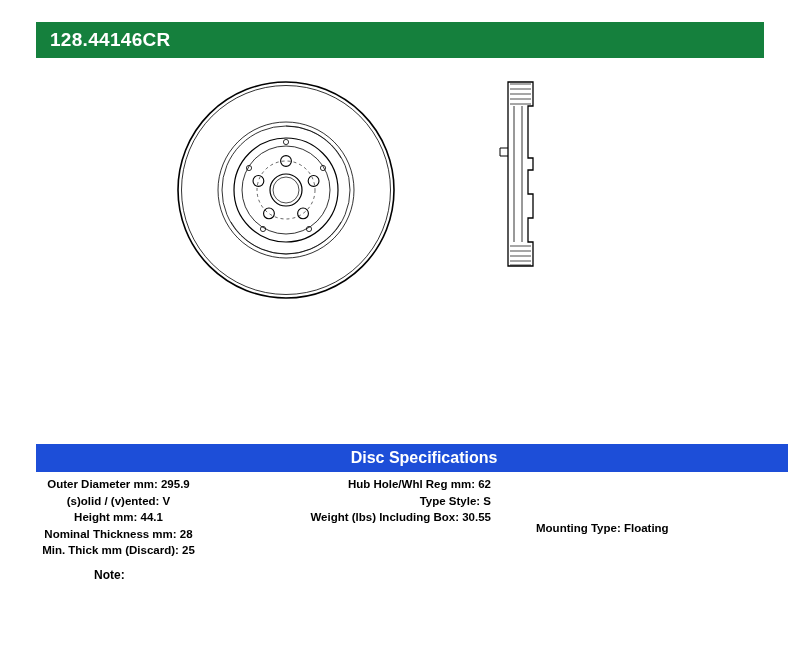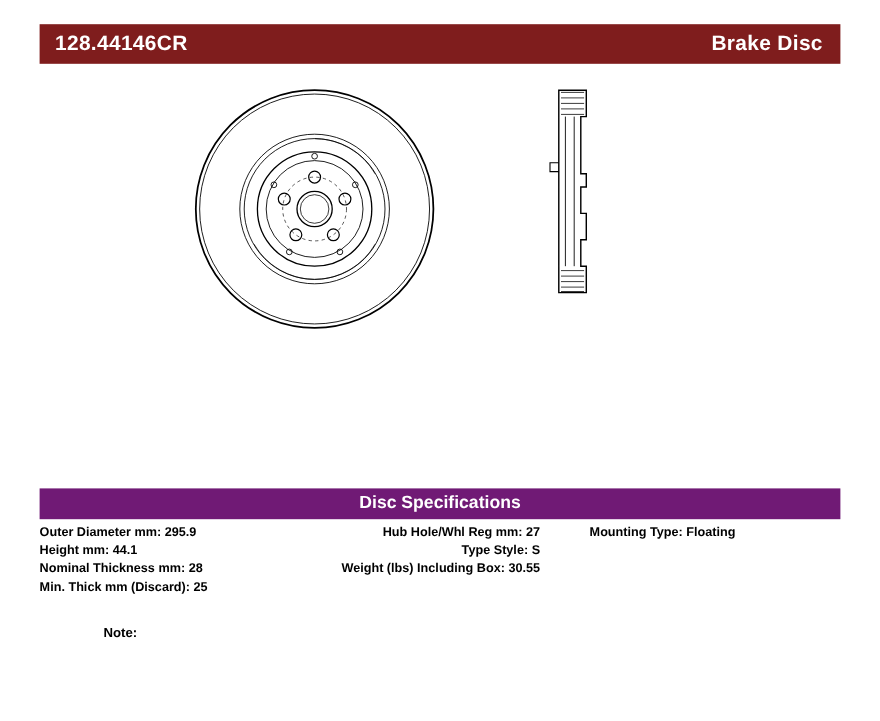--- a/index.html
+++ b/index.html
@@ -16,21 +16,21 @@
     overflow: hidden;
   }
 
   
   .header-bar {
     position: absolute;
     left: 36px;
     top: 22px;
     width: 728px;
     height: 36px;
-    background: #7f1d1d;
+    background: #15803d;
     color: #ffffff;
   }
   .header-part {
     position: absolute;
     left: 14px;
     top: 50%;
     transform: translateY(-50%);
     font-size: 19px;
     font-weight: bold;
     letter-spacing: 0.3px;
@@ -57,47 +57,48 @@
     display: block;
   }
 
   
   .spec-header-bar {
     position: absolute;
     left: 36px;
     top: 444px;
     width: 728px;
     height: 28px;
-    background: #701a75;
+    background: #1d4ed8;
     color: #ffffff;
     display: flex;
     align-items: center;
     justify-content: center;
+    padding-left: 24px;
   }
   .spec-header-bar span {
     font-size: 16px;
     font-weight: bold;
   }
 
   .spec-columns {
     position: absolute;
     left: 36px;
     top: 476px;
     width: 728px;
     height: 110px;
     font-size: 11.5px;
     font-weight: bold;
   }
   .spec-col {
     position: absolute;
     top: 0;
   }
-  .spec-col.col1 { left: 0px;   width: 165px; text-align: left; }
+  .spec-col.col1 { left: 0px;   width: 165px; text-align: center; }
   .spec-col.col2 { left: 190px; width: 265px; text-align: right; }
-  .spec-col.col3 { left: 500px; width: 228px; text-align: left; }
+  .spec-col.col3 { left: 500px; width: 228px; text-align: left; margin-top: 44px; }
 
   .spec-line {
     line-height: 16.5px;
     white-space: nowrap;
   }
 
   
   .note-row {
     position: absolute;
     left: 36px;
@@ -116,21 +117,20 @@
     left: 104px;
     top: 0;
     font-weight: normal;
   }
 </style>
 </head>
 <body>
 
 <div class="header-bar">
   <div class="header-part">128.44146CR</div>
-  <div class="header-title">Brake Disc</div>
 </div>
 
 <div class="drawing-area">
   <svg width="728" height="360" viewBox="0 0 728 360" xmlns="http://www.w3.org/2000/svg">
     <g fill="none" stroke="#000000">
 
       <circle cx="250" cy="120" r="108" stroke-width="1.6"></circle>
       <circle cx="250" cy="120" r="104.5" stroke-width="0.8"></circle>
 
       <circle cx="250" cy="120" r="68" stroke-width="0.8"></circle>
@@ -188,27 +188,28 @@
   </svg>
 </div>
 
 <div class="spec-header-bar">
   <span>Disc Specifications</span>
 </div>
 
 <div class="spec-columns">
   <div class="spec-col col1">
     <div class="spec-line">Outer Diameter mm: 295.9</div>
+    <div class="spec-line">(s)olid / (v)ented: V</div>
     <div class="spec-line">Height mm: 44.1</div>
     <div class="spec-line">Nominal Thickness mm: 28</div>
     <div class="spec-line">Min. Thick mm (Discard): 25</div>
   </div>
 
   <div class="spec-col col2">
-    <div class="spec-line">Hub Hole/Whl Reg mm: 27</div>
+    <div class="spec-line">Hub Hole/Whl Reg mm: 62</div>
     <div class="spec-line">Type Style: S</div>
     <div class="spec-line">Weight (lbs) Including Box: 30.55</div>
   </div>
 
   <div class="spec-col col3">
     <div class="spec-line">Mounting Type: Floating</div>
   </div>
 </div>
 
 <div class="note-row">

